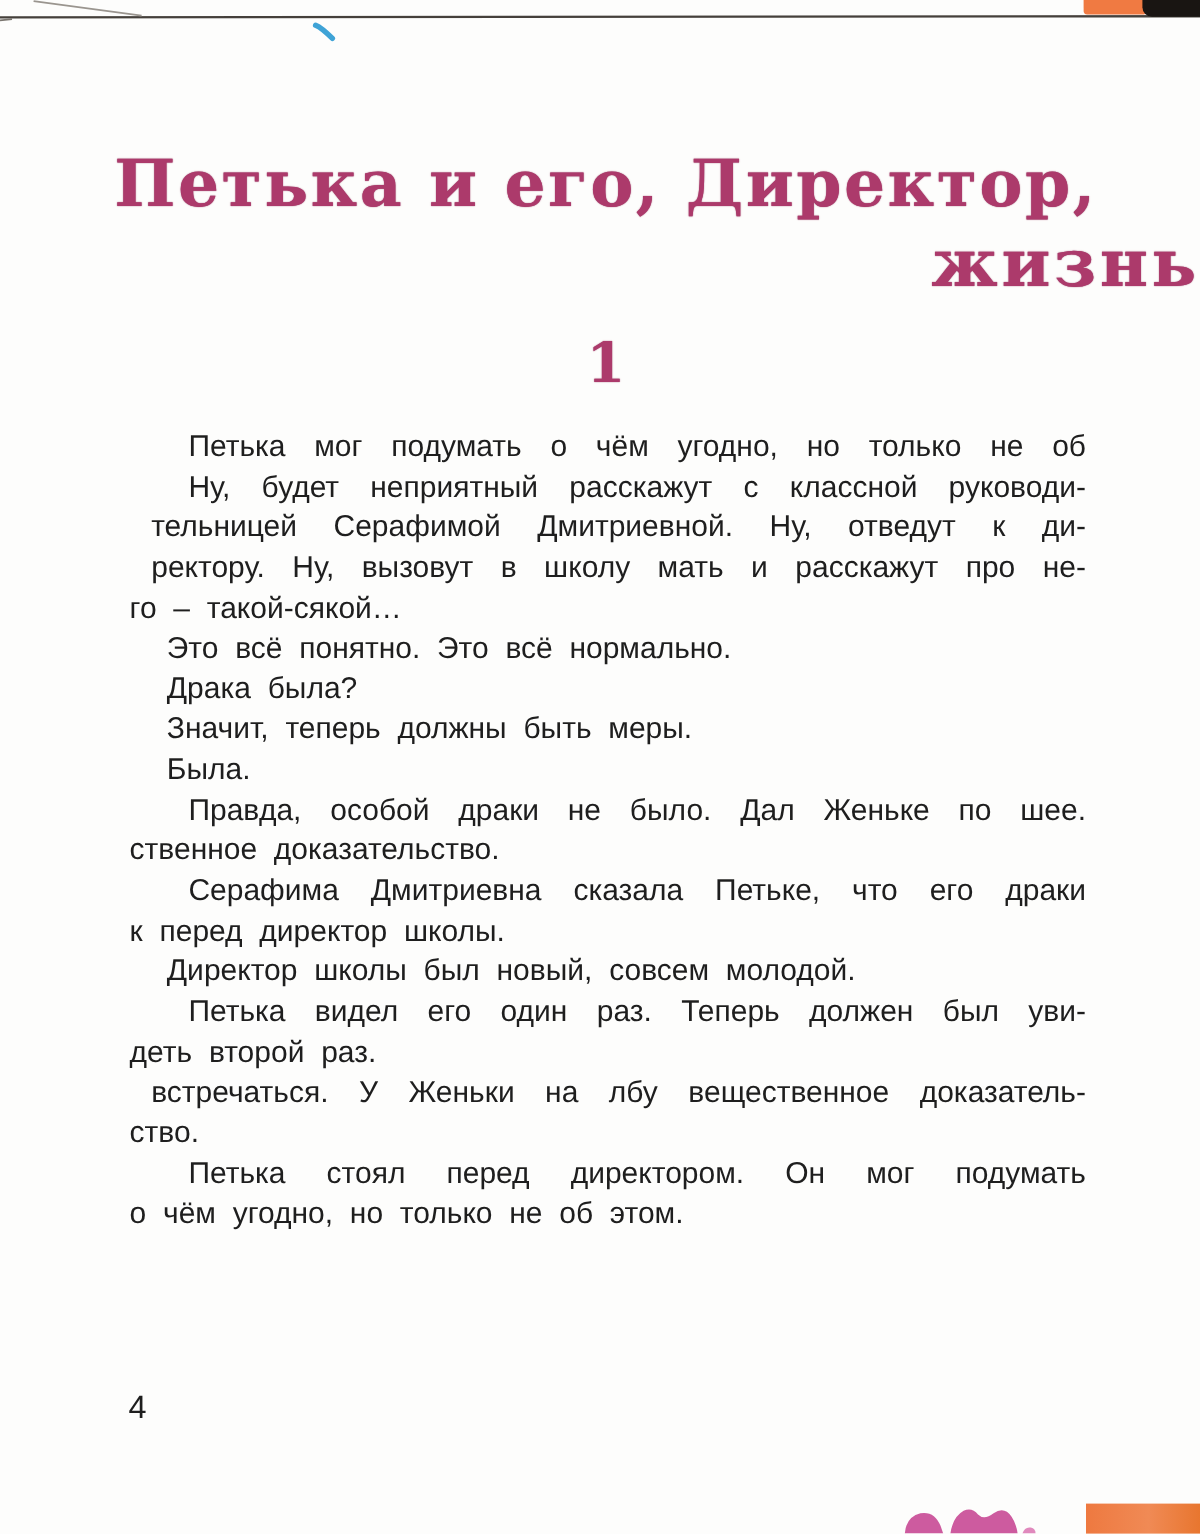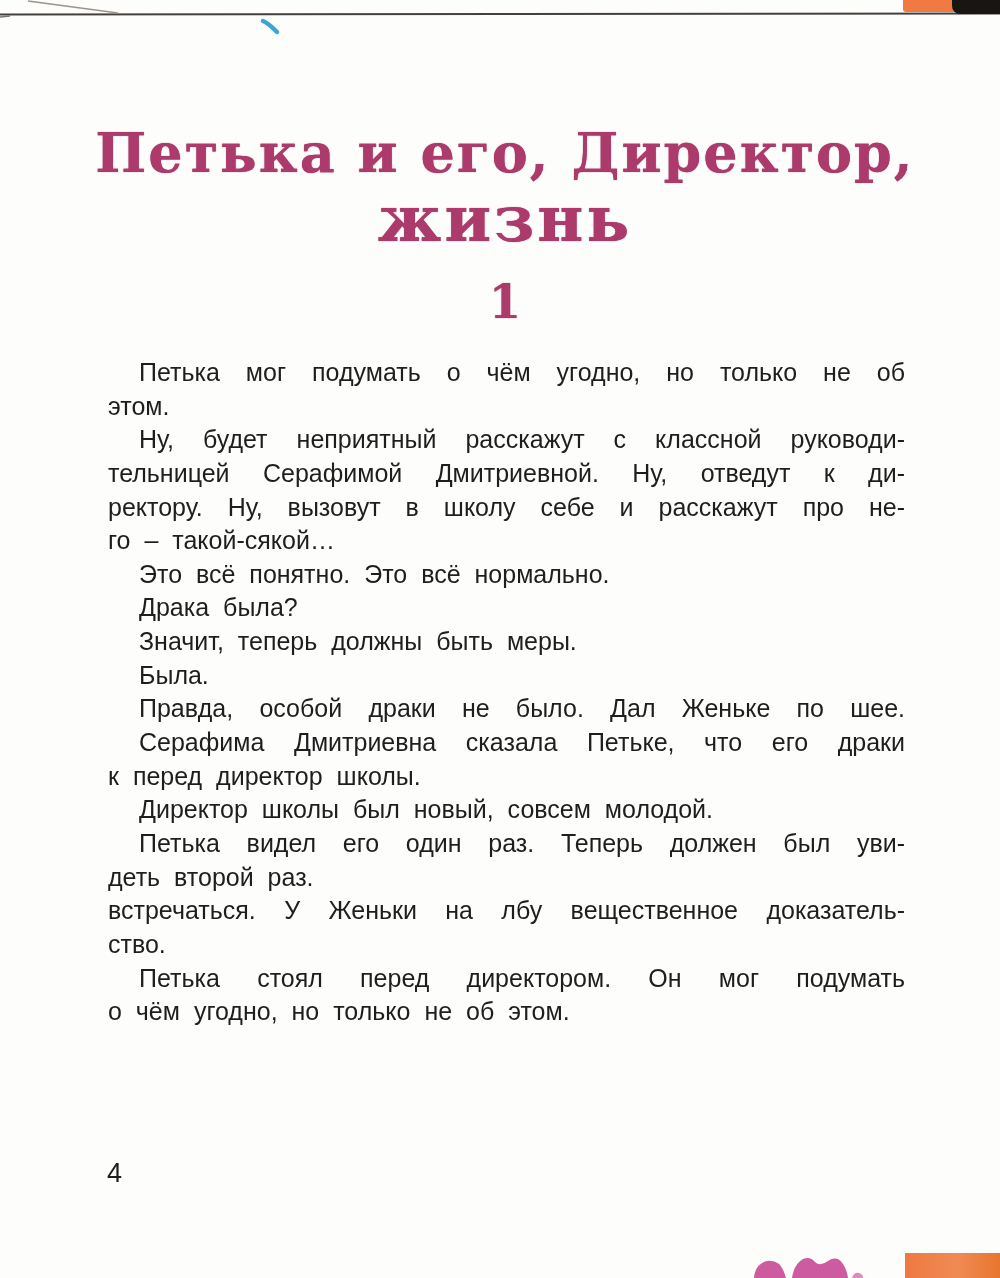--- a/index.html
+++ b/index.html
@@ -15,34 +15,34 @@
   
   .pen-mark{position:absolute;left:255px;top:14px;width:32px;height:26px;}
   
   .title-block{
     position:absolute;left:10px;top:118px;width:990px;text-align:center;
     font-family:"DejaVu Serif", serif;font-weight:bold;
     color:#ac3a6b;
   }
   .title-line1{font-size:54px;line-height:70px;letter-spacing:2px;
     text-shadow:0 0 1px #8d2c55;}
-  .title-line2{font-size:63px;line-height:62px;letter-spacing:3px;
-    text-shadow:0 0 1px #8d2c55;}
+  .title-line2{font-size:55px;line-height:62px;letter-spacing:3px;
+    text-shadow:0 0 1px #8d2c55;text-align:right;}
   .chapter-num{
     position:absolute;left:10px;top:276px;width:990px;text-align:center;
     font-family:"DejaVu Serif", serif;font-weight:bold;font-size:46px;line-height:52px;
     color:#ac3a6b;text-shadow:0 0 1px #8d2c55;
   }
   
   .body-text{
     position:absolute;left:108px;top:356px;width:797px;
     font-size:25px;color:#1e1e1e;word-spacing:7px;
   }
   .tl{height:33.65px;line-height:33.65px;white-space:nowrap;text-align:left;}
-  .tl.j{white-space:normal;text-align:justify;text-align-last:justify;}
+  .tl.j{white-space:normal;text-align:justify;text-align-last:justify;margin-left:18px;}
   .tl.ind{padding-left:31px;}
   .tl.j.ind{padding-left:31px;}
   
   .page-num{
     position:absolute;left:107px;top:1158px;
     font-size:27px;color:#1e1e1e;
   }
   
   .bottom-illu{position:absolute;left:740px;top:1248px;width:130px;height:30px;}
   .bottom-orange{position:absolute;left:905px;top:1253px;width:95px;height:25px;
@@ -66,30 +66,30 @@
 
 <div class="title-block">
   <div class="title-line1">Петька и его, Директор,</div>
   <div class="title-line2">жизнь</div>
 </div>
 
 <div class="chapter-num">1</div>
 
 <div class="body-text">
   <div class="tl ind j">Петька мог подумать о чём угодно, но только не об</div>
-  <div class="tl">этом.</div>
   <div class="tl ind j">Ну, будет неприятный расскажут с классной руководи-</div>
   <div class="tl j">тельницей Серафимой Дмитриевной. Ну, отведут к ди-</div>
-  <div class="tl j">ректору. Ну, вызовут в школу себе и расскажут про не-</div>
+  <div class="tl j">ректору. Ну, вызовут в школу мать и расскажут про не-</div>
   <div class="tl">го – такой-сякой…</div>
   <div class="tl ind">Это всё понятно. Это всё нормально.</div>
   <div class="tl ind">Драка была?</div>
   <div class="tl ind">Значит, теперь должны быть меры.</div>
   <div class="tl ind">Была.</div>
   <div class="tl ind j">Правда, особой драки не было. Дал Женьке по шее.</div>
+  <div class="tl">ственное доказательство.</div>
   <div class="tl ind j">Серафима Дмитриевна сказала Петьке, что его драки</div>
   <div class="tl">к перед директор школы.</div>
   <div class="tl ind">Директор школы был новый, совсем молодой.</div>
   <div class="tl ind j">Петька видел его один раз. Теперь должен был уви-</div>
   <div class="tl">деть второй раз.</div>
   <div class="tl j">встречаться. У Женьки на лбу вещественное доказатель-</div>
   <div class="tl">ство.</div>
   <div class="tl ind j">Петька стоял перед директором. Он мог подумать</div>
   <div class="tl">о чём угодно, но только не об этом.</div>
 </div>

